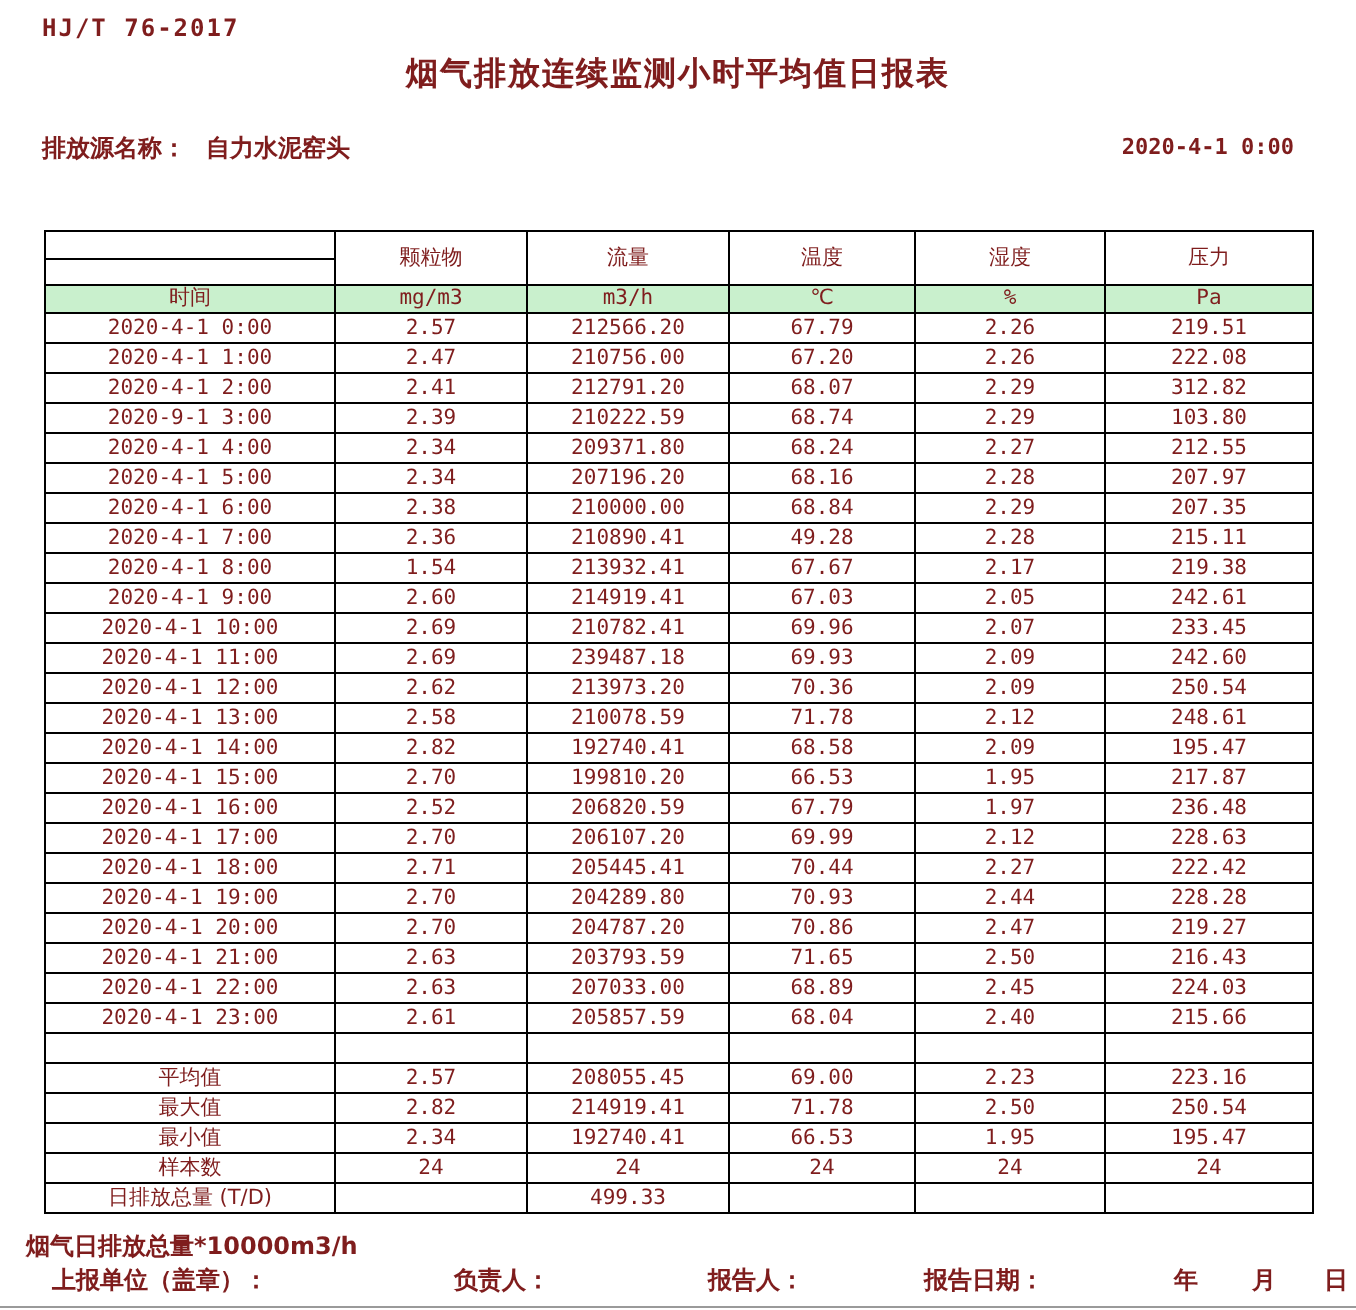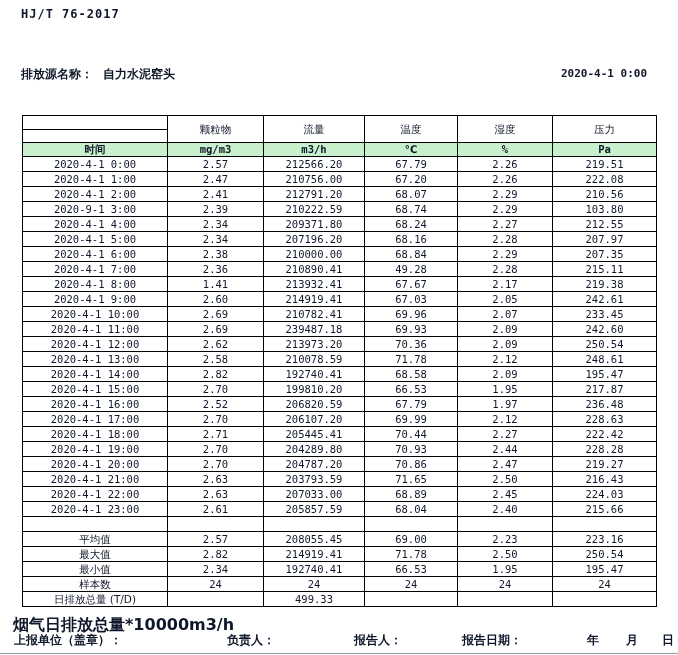--- a/index.html
+++ b/index.html
@@ -1,18 +1,18 @@
 <!DOCTYPE html>
 <html style="--green: #c9f0cd;"><head>
 <meta charset="utf-8">
 <style>
   html,body{margin:0;padding:0;background:#fff;}
   .page{
     position:relative;width:678px;height:655px;background:#ffffff;
-    font-family:"DejaVu Sans",sans-serif;color:#0f172a;overflow:hidden;
+    font-family:"DejaVu Sans",sans-serif;color:#7f1d1d;overflow:hidden;
   }
   .std-code{position:absolute;left:21px;top:7px;font-size:12px;font-weight:bold;
     font-family:"DejaVu Sans Mono","DejaVu Sans",monospace;letter-spacing:1px;}
   .title{position:absolute;left:0;right:0;top:27px;text-align:center;
     font-size:16px;font-weight:bold;letter-spacing:1px;}
   .source-row{position:absolute;left:21px;right:31px;top:66px;height:16px;
     font-size:12px;font-weight:bold;}
   .source-label{margin-right:10px;text-align:center;}
   .report-datetime{position:absolute;right:0;top:1px;font-weight:bold;
     font-family:"DejaVu Sans Mono","DejaVu Sans",monospace;font-size:11px;}
@@ -21,44 +21,45 @@
     border-collapse:collapse;table-layout:fixed;
     font-family:"DejaVu Sans Mono","DejaVu Sans",monospace;
   }
   table.report td{
     border:1px solid #000;padding:0;text-align:center;vertical-align:middle;
     font-size:10.5px;line-height:13px;height:14px;overflow:hidden;white-space:nowrap;
   }
   tr.hdr1 td{height:13px;}
   tr.hdr2 td{height:12px;}
   td.pollutant{font-size:12px;font-family:"DejaVu Sans",sans-serif;}
-  tr.unit-row td{background:var(--green,#c9f0cd);height:13px;font-weight:bold;}
+  tr.unit-row td{background:var(--green,#c9f0cd);height:13px;}
   td.time-hdr{font-size:12px;font-family:"DejaVu Sans",sans-serif;}
   td.cjk{font-size:11.5px;font-family:"DejaVu Sans",sans-serif;}
-  .note{position:absolute;left:13px;top:615px;font-size:16px;font-weight:bold;
+  .note{position:absolute;left:13px;top:615px;font-size:12px;font-weight:bold;
     font-family:"DejaVu Sans","DejaVu Sans Mono",sans-serif;text-align:right;}
   .sign-row{position:absolute;left:0;top:632px;width:678px;height:16px;
     font-size:12px;font-weight:bold;}
   .sign-row span{position:absolute;top:0;white-space:nowrap;}
-  .sign-unit{left:14px;text-align:center;}
+  .sign-unit{left:26px;text-align:center;}
   .sign-resp{left:227px;}
   .sign-reporter{left:354px;}
   .sign-date{left:462px;}
   .sign-year{left:587px;}
   .sign-month{left:626px;}
   .sign-day{left:662px;}
   .bottom-rule{position:absolute;left:0;top:653px;width:678px;height:1px;background:#9a9a9a;}
 </style>
 </head>
 <body>
 
 <div class="page">
 
   <div class="std-code">HJ/T  76-2017</div>
 
+  <div class="title">烟气排放连续监测小时平均值日报表</div>
 
   <div class="source-row">
     <span class="source-label">排放源名称：</span><span>自力水泥窑头</span>
     <span class="report-datetime">2020-4-1  0:00</span>
   </div>
 
   <table class="report">
     <colgroup>
       <col style="width:145px">
         <col style="width:96px">
@@ -104,21 +105,21 @@
           <td>67.20</td>
           <td>2.26</td>
           <td>222.08</td>
         </tr>
         <tr>
           <td class="">2020-4-1 2:00</td>
           <td>2.41</td>
           <td>212791.20</td>
           <td>68.07</td>
           <td>2.29</td>
-          <td>210.56</td>
+          <td>312.82</td>
         </tr>
         <tr>
           <td class="">2020-9-1 3:00</td>
           <td>2.39</td>
           <td>210222.59</td>
           <td>68.74</td>
           <td>2.29</td>
           <td>103.80</td>
         </tr>
         <tr>
@@ -148,21 +149,21 @@
         <tr>
           <td class="">2020-4-1 7:00</td>
           <td>2.36</td>
           <td>210890.41</td>
           <td>49.28</td>
           <td>2.28</td>
           <td>215.11</td>
         </tr>
         <tr>
           <td class="">2020-4-1 8:00</td>
-          <td>1.41</td>
+          <td>1.54</td>
           <td>213932.41</td>
           <td>67.67</td>
           <td>2.17</td>
           <td>219.38</td>
         </tr>
         <tr>
           <td class="">2020-4-1 9:00</td>
           <td>2.60</td>
           <td>214919.41</td>
           <td>67.03</td>

